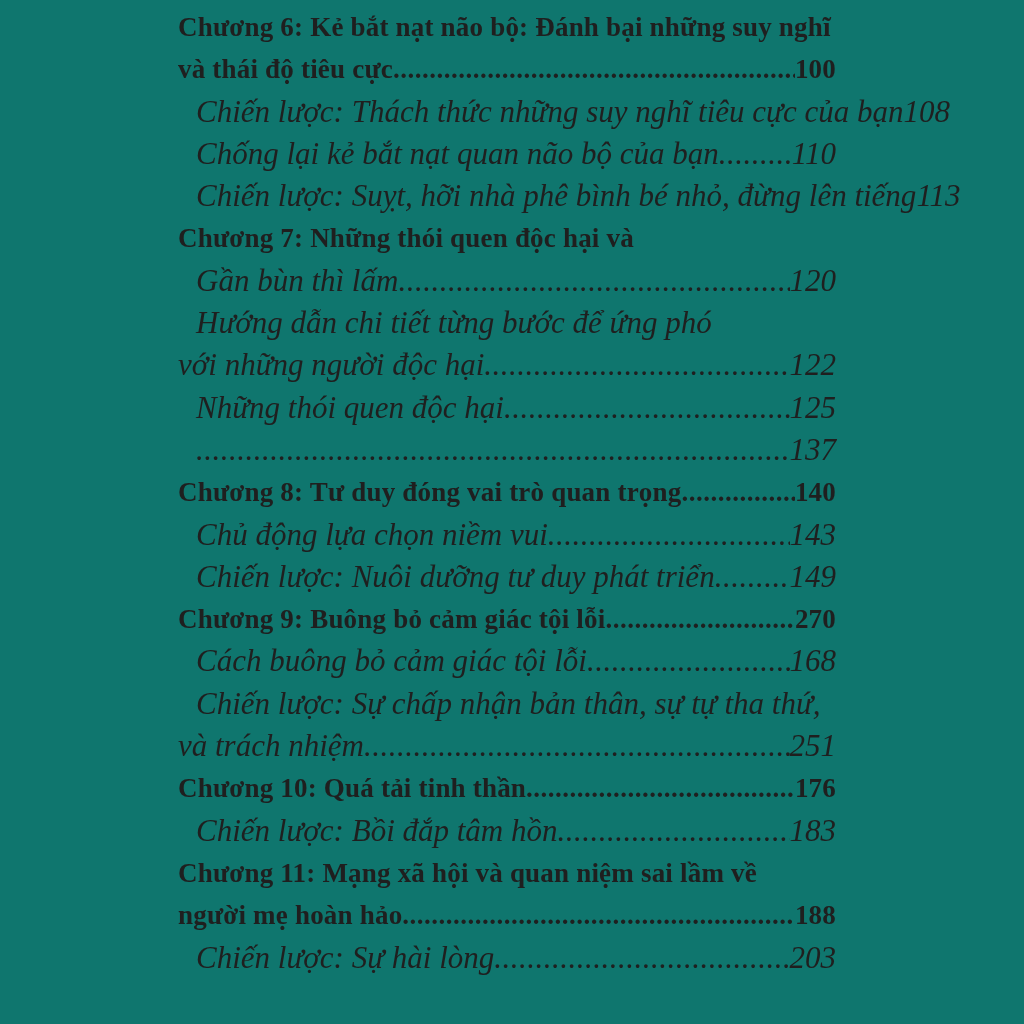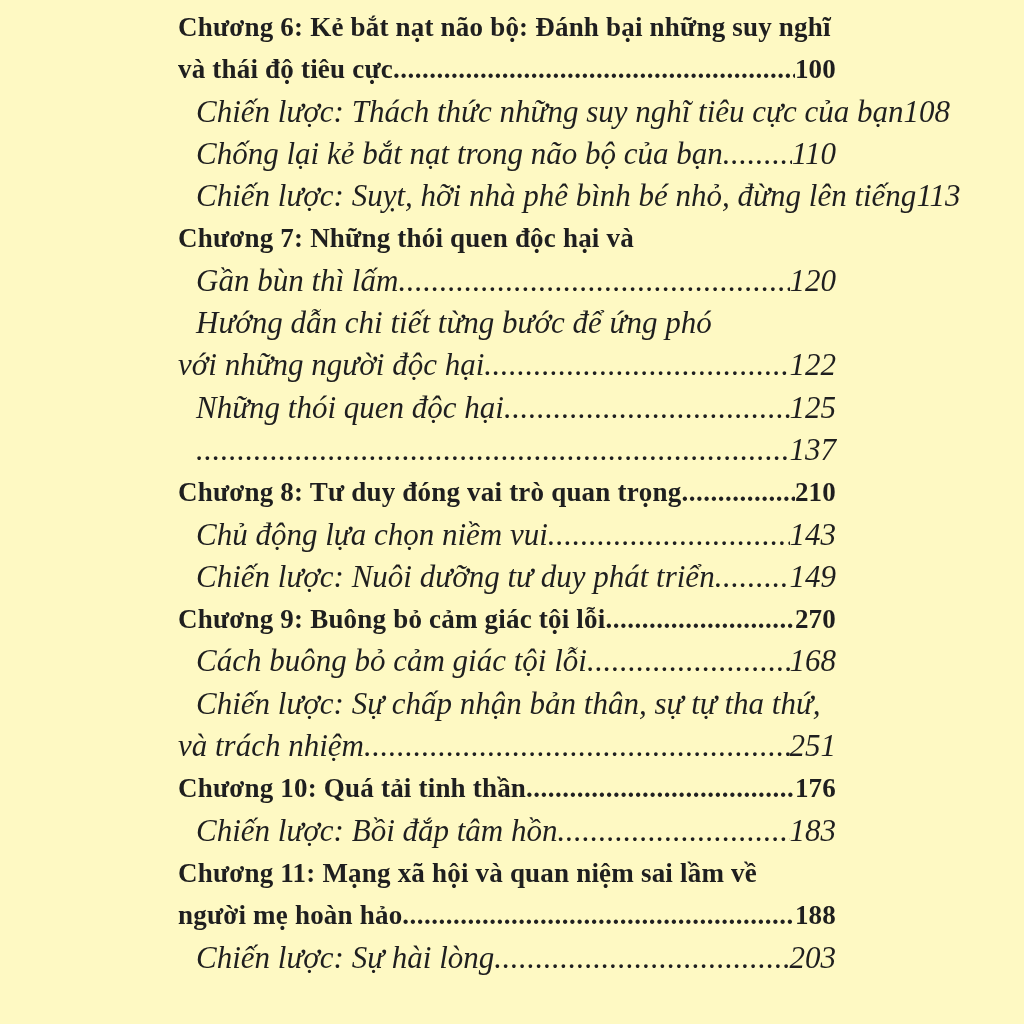--- a/index.html
+++ b/index.html
@@ -5,21 +5,21 @@
   html, body {
     margin: 0;
     padding: 0;
     background: #ffffff;
   }
   .page {
     position: relative;
     width: 1024px;
     height: 1024px;
     box-sizing: border-box;
-    background: #fef9c3;
+    background: #0f766e;
     padding: 6px 188px 0 178px;
     overflow: hidden;
     font-family: "Liberation Serif", "DejaVu Serif", serif;
     color: #1f1f1f;
   }
   .toc {
     display: block;
   }
   .row {
     display: flex;
@@ -75,21 +75,21 @@
         <span class="num">100</span>
       </div>
 
       <div class="row sub indent">
         <span class="t">Chiến lược: Thách thức những suy nghĩ tiêu cực của bạn</span>
         <span class="leader"></span>
         <span class="num">108</span>
       </div>
 
       <div class="row sub indent">
-        <span class="t">Chống lại kẻ bắt nạt trong não bộ của bạn</span>
+        <span class="t">Chống lại kẻ bắt nạt quan não bộ của bạn</span>
         <span class="leader"></span>
         <span class="num">110</span>
       </div>
 
       <div class="row sub indent">
         <span class="t">Chiến lược: Suỵt, hỡi nhà phê bình bé nhỏ, đừng lên tiếng</span>
         <span class="leader"></span>
         <span class="num">113</span>
       </div>
 
@@ -125,21 +125,21 @@
       </div>
 
       <div class="row sub indent">
         <span class="leader"></span>
         <span class="num">137</span>
       </div>
 
       <div class="row chapter">
         <span class="t">Chương 8: Tư duy đóng vai trò quan trọng</span>
         <span class="leader"></span>
-        <span class="num">210</span>
+        <span class="num">140</span>
       </div>
 
       <div class="row sub indent">
         <span class="t">Chủ động lựa chọn niềm vui</span>
         <span class="leader"></span>
         <span class="num">143</span>
       </div>
 
       <div class="row sub indent">
         <span class="t">Chiến lược: Nuôi dưỡng tư duy phát triển</span>

